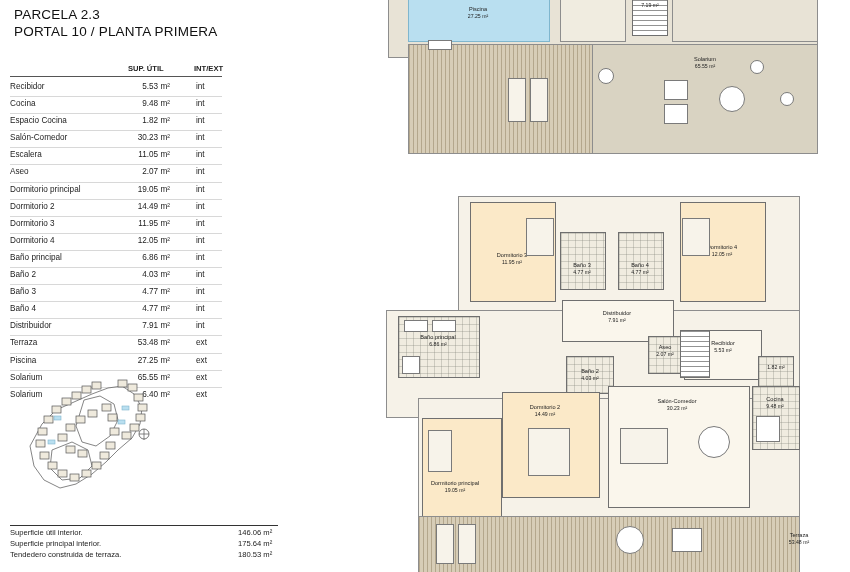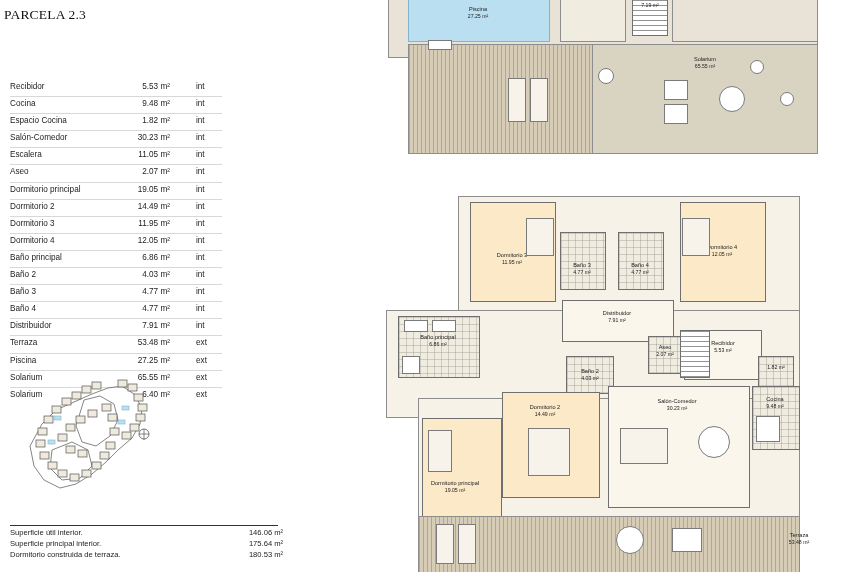--- a/index.html
+++ b/index.html
@@ -9,21 +9,21 @@
     font-family:"Liberation Sans", sans-serif;
     color:#1a1a1a;
     overflow:hidden;
     position:relative;
   }
   
   #info-panel{
     position:absolute;left:0;top:0;width:232px;height:572px;
     background:#ffffff;
   }
-  .title-block{position:absolute;left:4px;top:6px;font-family:Liberation Serif, serif;}
+  .title-block{position:absolute;left:14px;top:6px;}
   .title-line{font-size:13.5px;letter-spacing:.2px;line-height:17px;color:#111;}
   .table-head{
     position:absolute;left:10px;top:64px;width:212px;
     font-size:7.6px;font-weight:bold;color:#222;
     border-bottom:1px solid #555;padding-bottom:2px;
     height:10px;
   }
   .table-head span{position:absolute;}
   .th-sup{left:118px;}
   .th-int{left:184px;}
@@ -37,21 +37,21 @@
   .room-row .rtype{position:absolute;left:186px;top:2px;}
   .row-sep{border-top:1px solid #d8d8d8;}
   
   #site-map{position:absolute;left:22px;top:350px;width:150px;height:160px;}
   
   #summary{
     position:absolute;left:10px;top:525px;width:268px;font-size:7.6px;color:#1b1b1b;
   }
   .sum-row{position:relative;height:11.2px;}
   .sum-row .slabel{position:absolute;left:0;top:0;text-align:right;}
-  .sum-row .svalue{position:absolute;left:228px;top:0;width:56px;text-align:center;}
+  .sum-row .svalue{position:absolute;left:228px;top:0;width:56px;text-align:left;}
   .sum-top-rule{border-top:1px solid #333;width:268px;margin-bottom:2px;}
 
   
   #plan-area{position:absolute;left:380px;top:0;width:470px;height:572px;background:#ffffff;}
   .plan-block{position:absolute;background:#f3efe6;border:1px solid #8d8d8d;}
   .roof{background:#e8e3d6;}
   .deck{background:#d9d3c2;}
   .pool{background:#b9dff0;border:1px solid #7fb6ce;}
   .woodfloor{
     background-color:#d7cdb7;
@@ -76,22 +76,27 @@
     background-image:linear-gradient(rgba(120,120,120,.8) 1px,transparent 1px);
     background-size:100% 5px;}
 </style>
 </head>
 <body>
 
 <div id="info-panel">
 
   <div class="title-block">
     <div class="title-line">PARCELA 2.3</div>
-  </div>
-
+    <div class="title-line">PORTAL 10 / PLANTA PRIMERA</div>
+  </div>
+
+  <div class="table-head">
+    <span class="th-sup">SUP. ÚTIL</span>
+    <span class="th-int">INT/EXT</span>
+  </div>
 
   <div id="room-table">
     <div class="room-row">
         <span class="rname">Recibidor</span>
         <span class="rarea">5.53 m²</span>
         <span class="rtype">int</span>
       </div>
     <div class="room-row row-sep">
         <span class="rname">Cocina</span>
         <span class="rarea">9.48 m²</span>
@@ -238,21 +243,21 @@
     <div class="sum-top-rule"></div>
     <div class="sum-row">
         <span class="slabel">Superficie útil interior.</span>
         <span class="svalue">146.06 m²</span>
       </div>
     <div class="sum-row">
         <span class="slabel">Superficie principal interior.</span>
         <span class="svalue">175.64 m²</span>
       </div>
     <div class="sum-row">
-        <span class="slabel">Dormitorio construida de terraza.</span>
+        <span class="slabel">Tendedero construida de terraza.</span>
         <span class="svalue">180.53 m²</span>
       </div>
   </div>
 </div>
 
 <div id="plan-area">
 
   <div class="plan-block roof" style="left:8px;top:-6px;width:428px;height:62px;"></div>
   <div class="plan-block pool" style="left:28px;top:-6px;width:140px;height:46px;"></div>
   <div class="lbl" style="left:63px;top:6px;">

